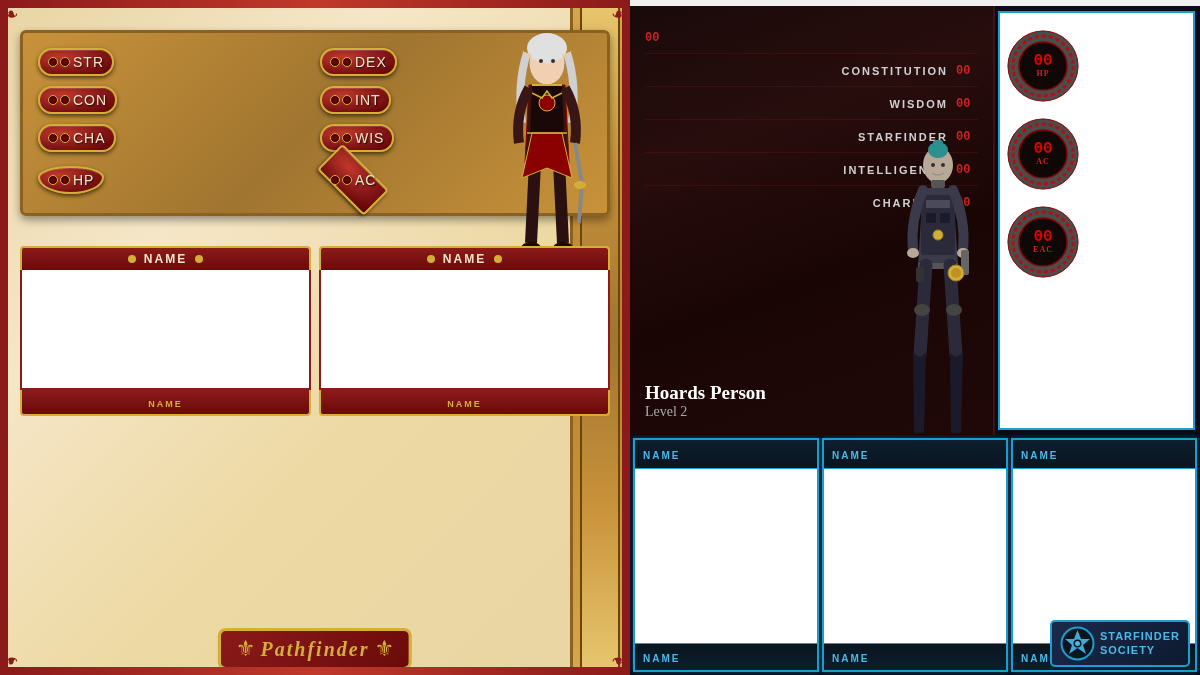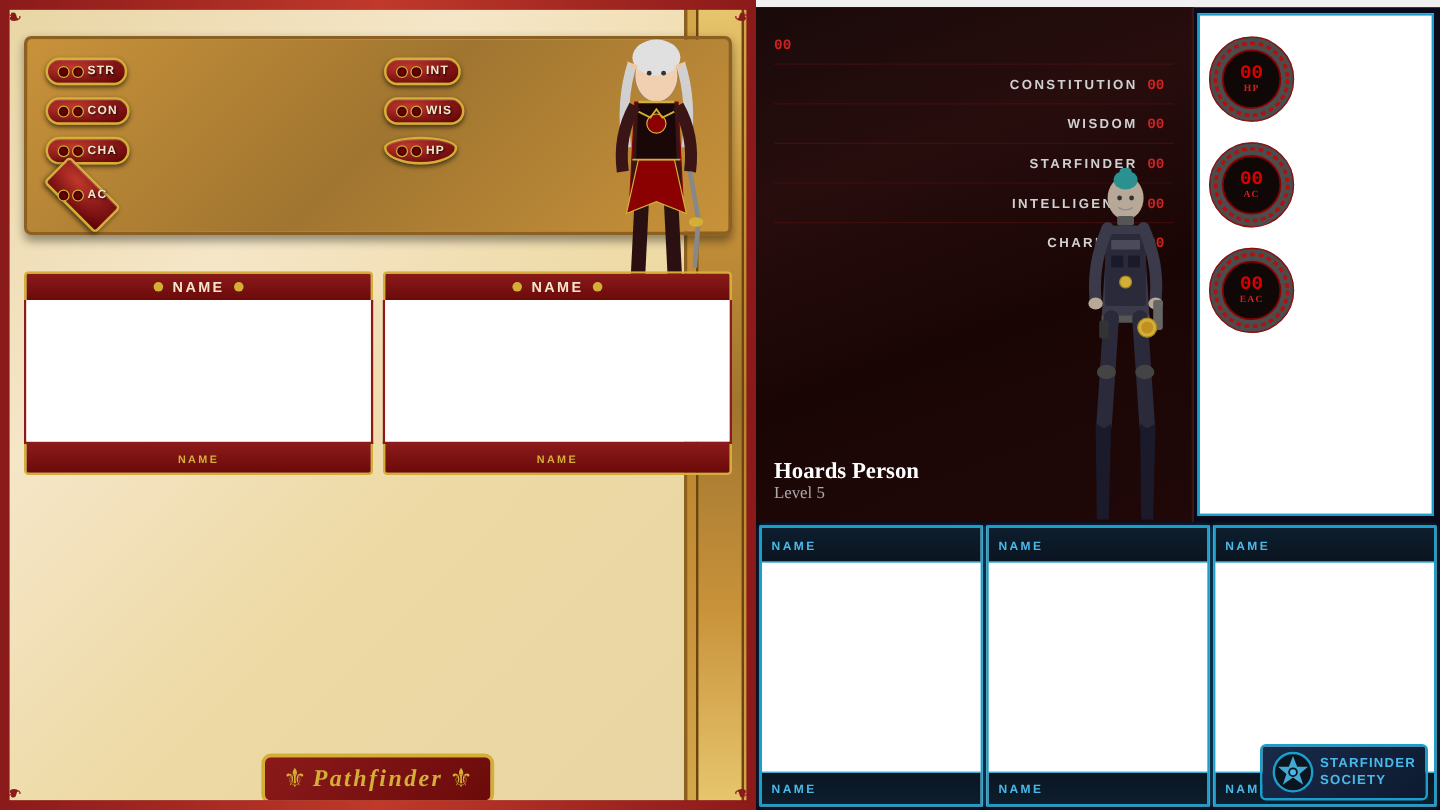--- a/index.html
+++ b/index.html
@@ -258,22 +258,22 @@
       width: 10px;
       height: 10px;
       border-radius: 50%;
       background: radial-gradient(circle, #6b0000 30%, #3a0000 100%);
       border: 1px solid #d4af37;
       box-shadow: inset 0 0 2px rgba(0,0,0,0.8);
     }
 
     .pf-btn-label {
       color: #f5e6c8;
-      font-size: 10px;
-      font-weight: bold;
+      font-size: 14px;
+      font-weight: normal;
       letter-spacing: 1px;
       text-shadow: 1px 1px 2px rgba(0,0,0,0.8);
       font-family: 'Arial', sans-serif;
     }
 
     
     .pf-heart-btn {
       background: radial-gradient(ellipse at 30% 30%, #c0392b, #8b1a1a 50%, #5a0000 100%);
       border: 2px solid #d4af37;
       border-radius: 15px;
@@ -519,58 +519,67 @@
         <div class="pf-stat-row">
           <div class="pf-stat-btn">
             <div class="pf-btn-circles">
               <div class="pf-btn-circle"></div>
               <div class="pf-btn-circle"></div>
             </div>
             <span class="pf-btn-label">STR</span>
           </div>
         </div>
 
-
         <div class="pf-stat-row">
           <div class="pf-stat-btn">
             <div class="pf-btn-circles">
               <div class="pf-btn-circle"></div>
               <div class="pf-btn-circle"></div>
             </div>
-            <span class="pf-btn-label">INT</span>
+            <span class="pf-btn-label">DEX</span>
           </div>
         </div>
 
         <div class="pf-stat-row">
           <div class="pf-stat-btn">
             <div class="pf-btn-circles">
               <div class="pf-btn-circle"></div>
               <div class="pf-btn-circle"></div>
             </div>
             <span class="pf-btn-label">CON</span>
           </div>
         </div>
 
         <div class="pf-stat-row">
           <div class="pf-stat-btn">
             <div class="pf-btn-circles">
               <div class="pf-btn-circle"></div>
               <div class="pf-btn-circle"></div>
             </div>
-            <span class="pf-btn-label">WIS</span>
+            <span class="pf-btn-label">INT</span>
           </div>
         </div>
 
         <div class="pf-stat-row">
           <div class="pf-stat-btn">
             <div class="pf-btn-circles">
               <div class="pf-btn-circle"></div>
               <div class="pf-btn-circle"></div>
             </div>
             <span class="pf-btn-label">CHA</span>
+          </div>
+        </div>
+
+        <div class="pf-stat-row">
+          <div class="pf-stat-btn">
+            <div class="pf-btn-circles">
+              <div class="pf-btn-circle"></div>
+              <div class="pf-btn-circle"></div>
+            </div>
+            <span class="pf-btn-label">WIS</span>
           </div>
         </div>
 
         <div class="pf-stat-row">
           <div class="pf-heart-btn" style="border-radius: 50% 50% 50% 50% / 40% 40% 60% 60%;">
             <div class="pf-btn-circles">
               <div class="pf-btn-circle"></div>
               <div class="pf-btn-circle"></div>
             </div>
             <span class="pf-btn-label">HP</span>
@@ -708,21 +717,21 @@
         </div>
 
         <div class="sf-stat-item" style="border-bottom: none;">
           <span class="sf-sname">CHARISMA</span>
           <span class="sf-sval">00</span>
         </div>
       </div>
 
       <div class="sf-char-info">
         <div class="sf-cname">Hoards Person</div>
-        <div class="sf-clevel">Level 5</div>
+        <div class="sf-clevel">Level 2</div>
       </div>
 
       <div class="sf-rings">
 
         <div class="sf-ring-item">
           <svg width="80" height="80" viewBox="0 0 80 80">
             <circle cx="40" cy="40" r="35" fill="rgba(0,0,0,0.7)" stroke="#440000" stroke-width="1"></circle>
             <circle cx="40" cy="40" r="30" fill="none" stroke="#cc0000" stroke-width="3" stroke-dasharray="4 3" opacity="0.8"></circle>
             <circle cx="40" cy="40" r="24" fill="rgba(10,0,0,0.9)" stroke="#880000" stroke-width="1.5"></circle>
 

